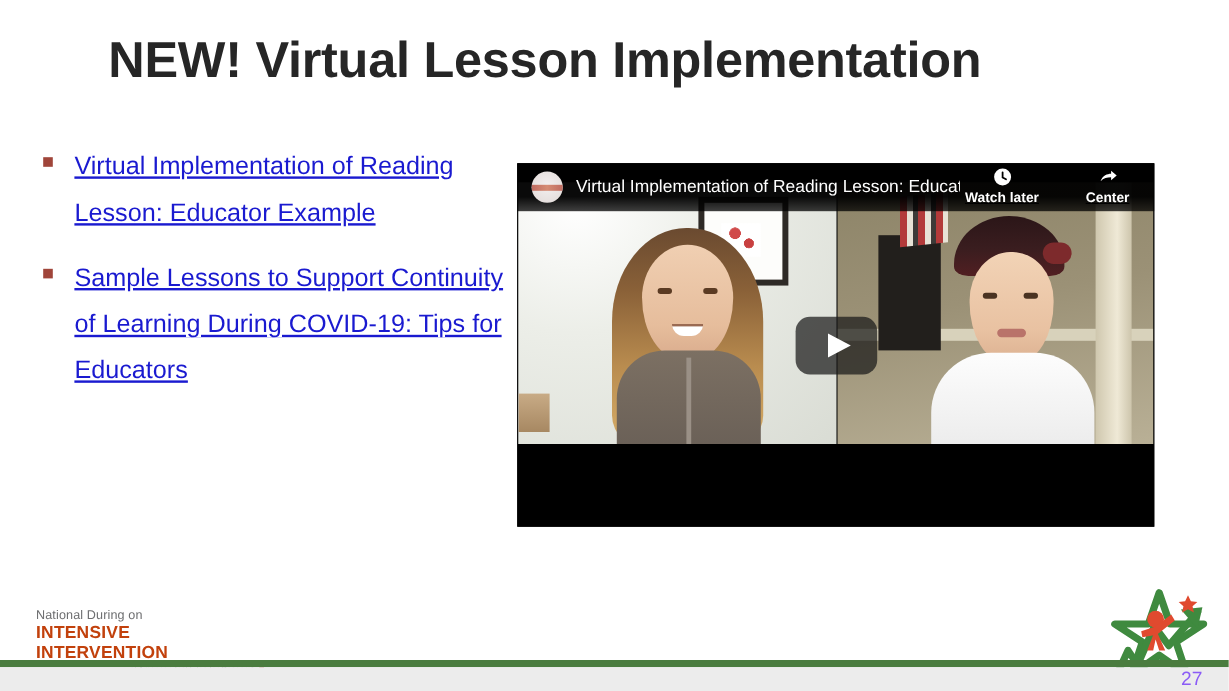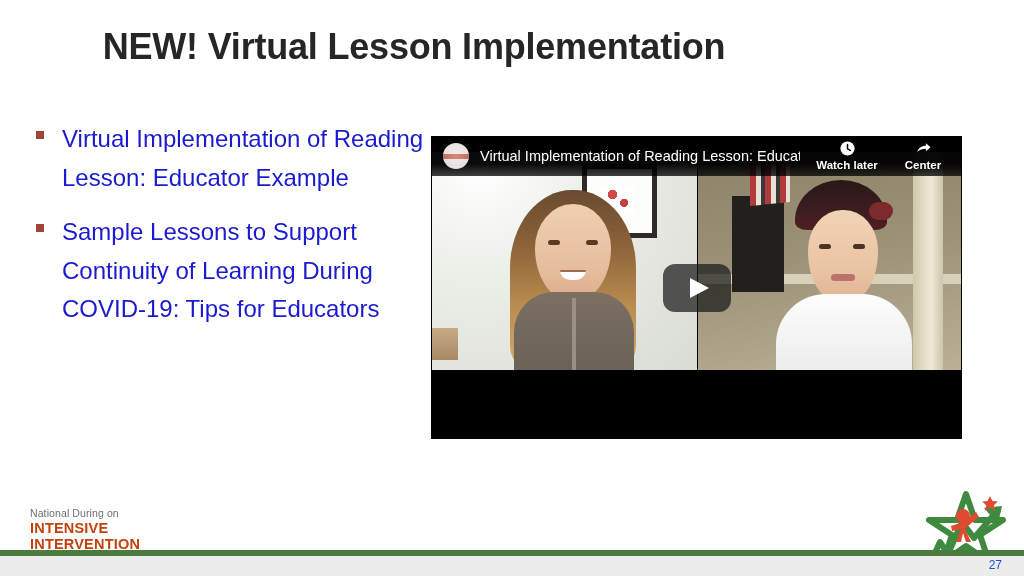--- a/index.html
+++ b/index.html
@@ -15,25 +15,26 @@
     position: relative;
   }
 
   
   .slide-title {
     position: absolute;
     left: 0;
     top: 26px;
     width: 828px;
     text-align: center;
-    font-size: 36px;
+    font-size: 42px;
     font-weight: bold;
     color: #262626;
     letter-spacing: -0.2px;
     white-space: nowrap;
+    padding-left: 40px;
   }
 
   
   .bullet-list {
     position: absolute;
     left: 36px;
     top: 120px;
     width: 390px;
   }
   .bullet-item {
@@ -43,23 +44,24 @@
   }
   .bullet-marker {
     width: 8px;
     height: 8px;
     background: #a0453a;
     margin-top: 11px;
     margin-right: 18px;
     flex: 0 0 auto;
   }
   .bullet-link {
-    font-size: 24px;
+    font-size: 21px;
     line-height: 38.5px;
     color: #1a1ad0;
+    text-decoration: underline;
     text-underline-offset: 2px;
     cursor: pointer;
     display: inline;
   }
 
   
   .video-embed {
     position: absolute;
     left: 431px;
     top: 136px;
@@ -242,21 +244,22 @@
     margin-left: 11px;
     white-space: nowrap;
     overflow: hidden;
     max-width: 320px;
     font-weight: 400;
   }
   .header-actions {
     position: absolute;
     right: 8px; top: 2px;
     display: flex;
-    gap: 14px;
+    gap: 26px;
+    text-decoration: underline;
   }
   .header-action {
     width: 62px;
     text-align: center;
     color: #ffffff;
     cursor: pointer;
   }
   .header-action .glyph {
     display: block;
     height: 20px;
@@ -338,22 +341,22 @@
   }
   .footer-strip {
     position: absolute;
     left: 0; top: 556px;
     width: 1024px; height: 20px;
     background: #ececec;
   }
   .page-number {
     position: absolute;
     right: 22px; top: 558px;
-    font-size: 12px;
-    color: #1d4ed8;
+    font-size: 16px;
+    color: #8b5cf6;
     margin-left: 24px;
   }
 </style>
 </head>
 <body>
 
 <div class="slide-title">NEW! Virtual Lesson Implementation</div>
 
 <div class="bullet-list">
 

